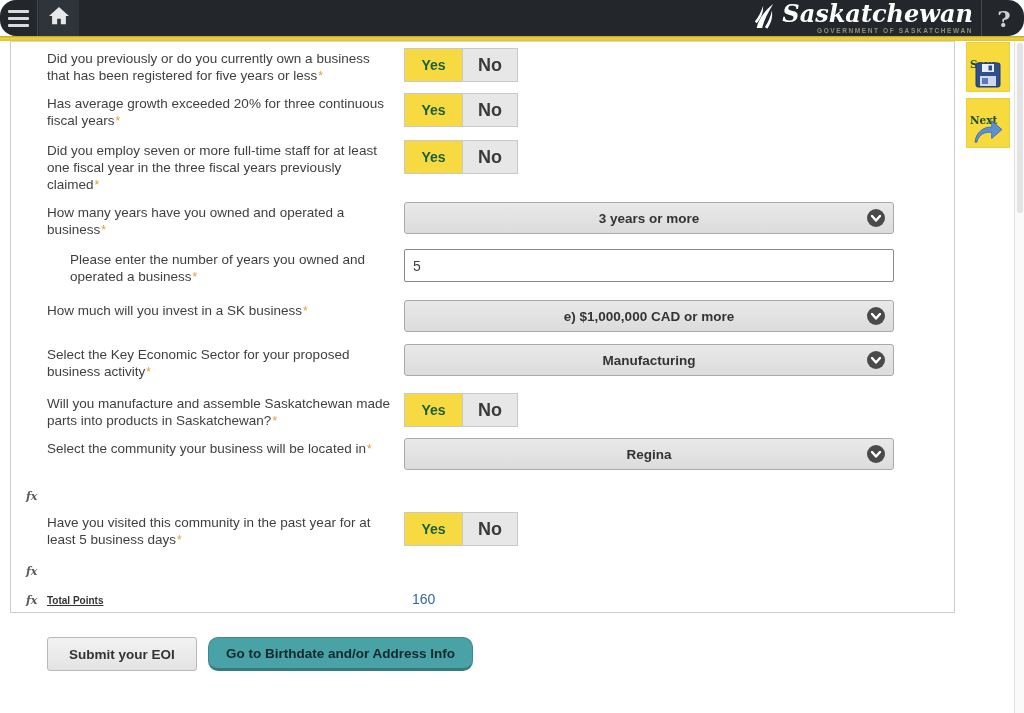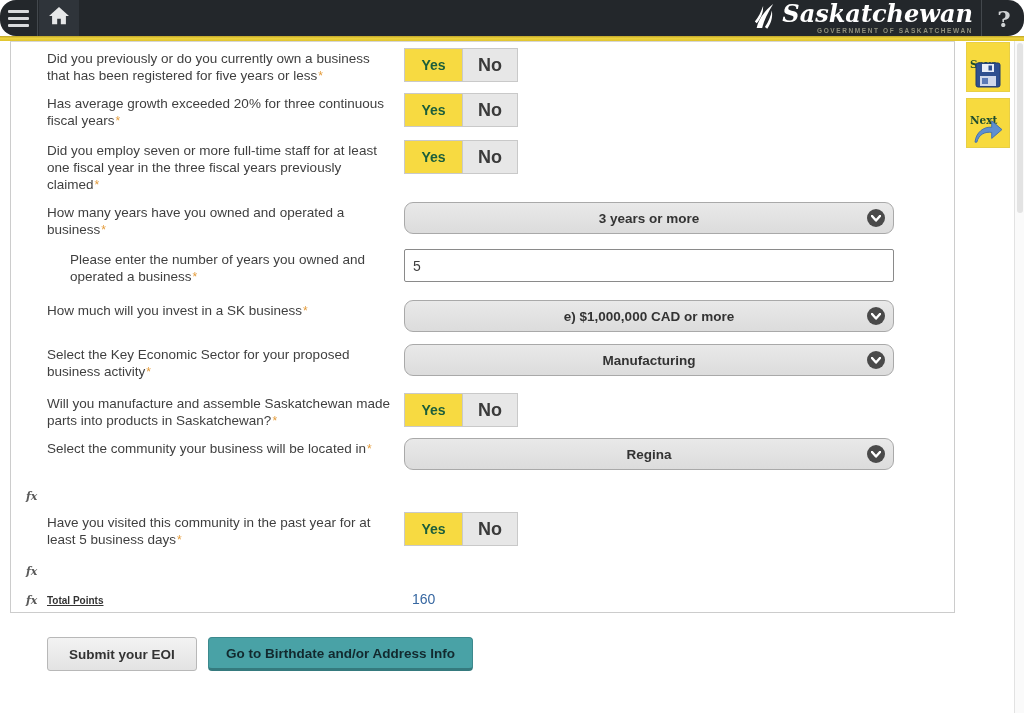--- a/index.html
+++ b/index.html
@@ -103,21 +103,21 @@
   .no {
     width:55px; color:#3a3a3a; font-weight:bold; font-size:18px;
     display:flex; align-items:center; justify-content:center; cursor:pointer;
     border-left:1px solid #c9c9c9;
   }
 
   
   .select {
     position:relative; width:490px; height:32px;
     background:linear-gradient(#e9e9e9, #dcdcdc);
-    border:1px solid #a9a9a9; border-radius:9px; cursor:pointer;
+    border:1px solid #a9a9a9; border-radius:3px; cursor:pointer;
     display:flex; align-items:center; justify-content:center;
   }
   .sel-val { font-size:13.5px; font-weight:bold; color:#333333; }
   .chev {
     position:absolute; right:8px; top:50%; transform:translateY(-50%);
     width:18px; height:18px; border-radius:50%; background:#4a4a4a;
     display:flex; align-items:center; justify-content:center;
   }
 
   
@@ -153,21 +153,21 @@
   }
   .submit-btn {
     height:34px; width:150px; background:linear-gradient(#f3f3f3,#e3e3e3);
     border:1px solid #b8b8b8; border-radius:3px; font-weight:bold;
     font-size:13.5px; color:#333333; cursor:pointer;
     display:flex; align-items:center; justify-content:center;
     font-family:"Liberation Sans", sans-serif;
   }
   .goto-btn {
     height:34px; padding:12px 17px; background:#49a2a6;
-    border:1px solid #3d898d; border-bottom:3px solid #357a7e; border-radius:4px;
+    border:1px solid #3d898d; border-bottom:3px solid #357a7e; border-radius:10px;
     font-weight:bold; font-size:13.5px; color:#12292e; cursor:pointer;
     display:flex; align-items:center; justify-content:center;
     font-family:"Liberation Sans", sans-serif;
   }
 </style>
 </head>
 <body>
 
 <div class="header">
   <div class="hamburger">

